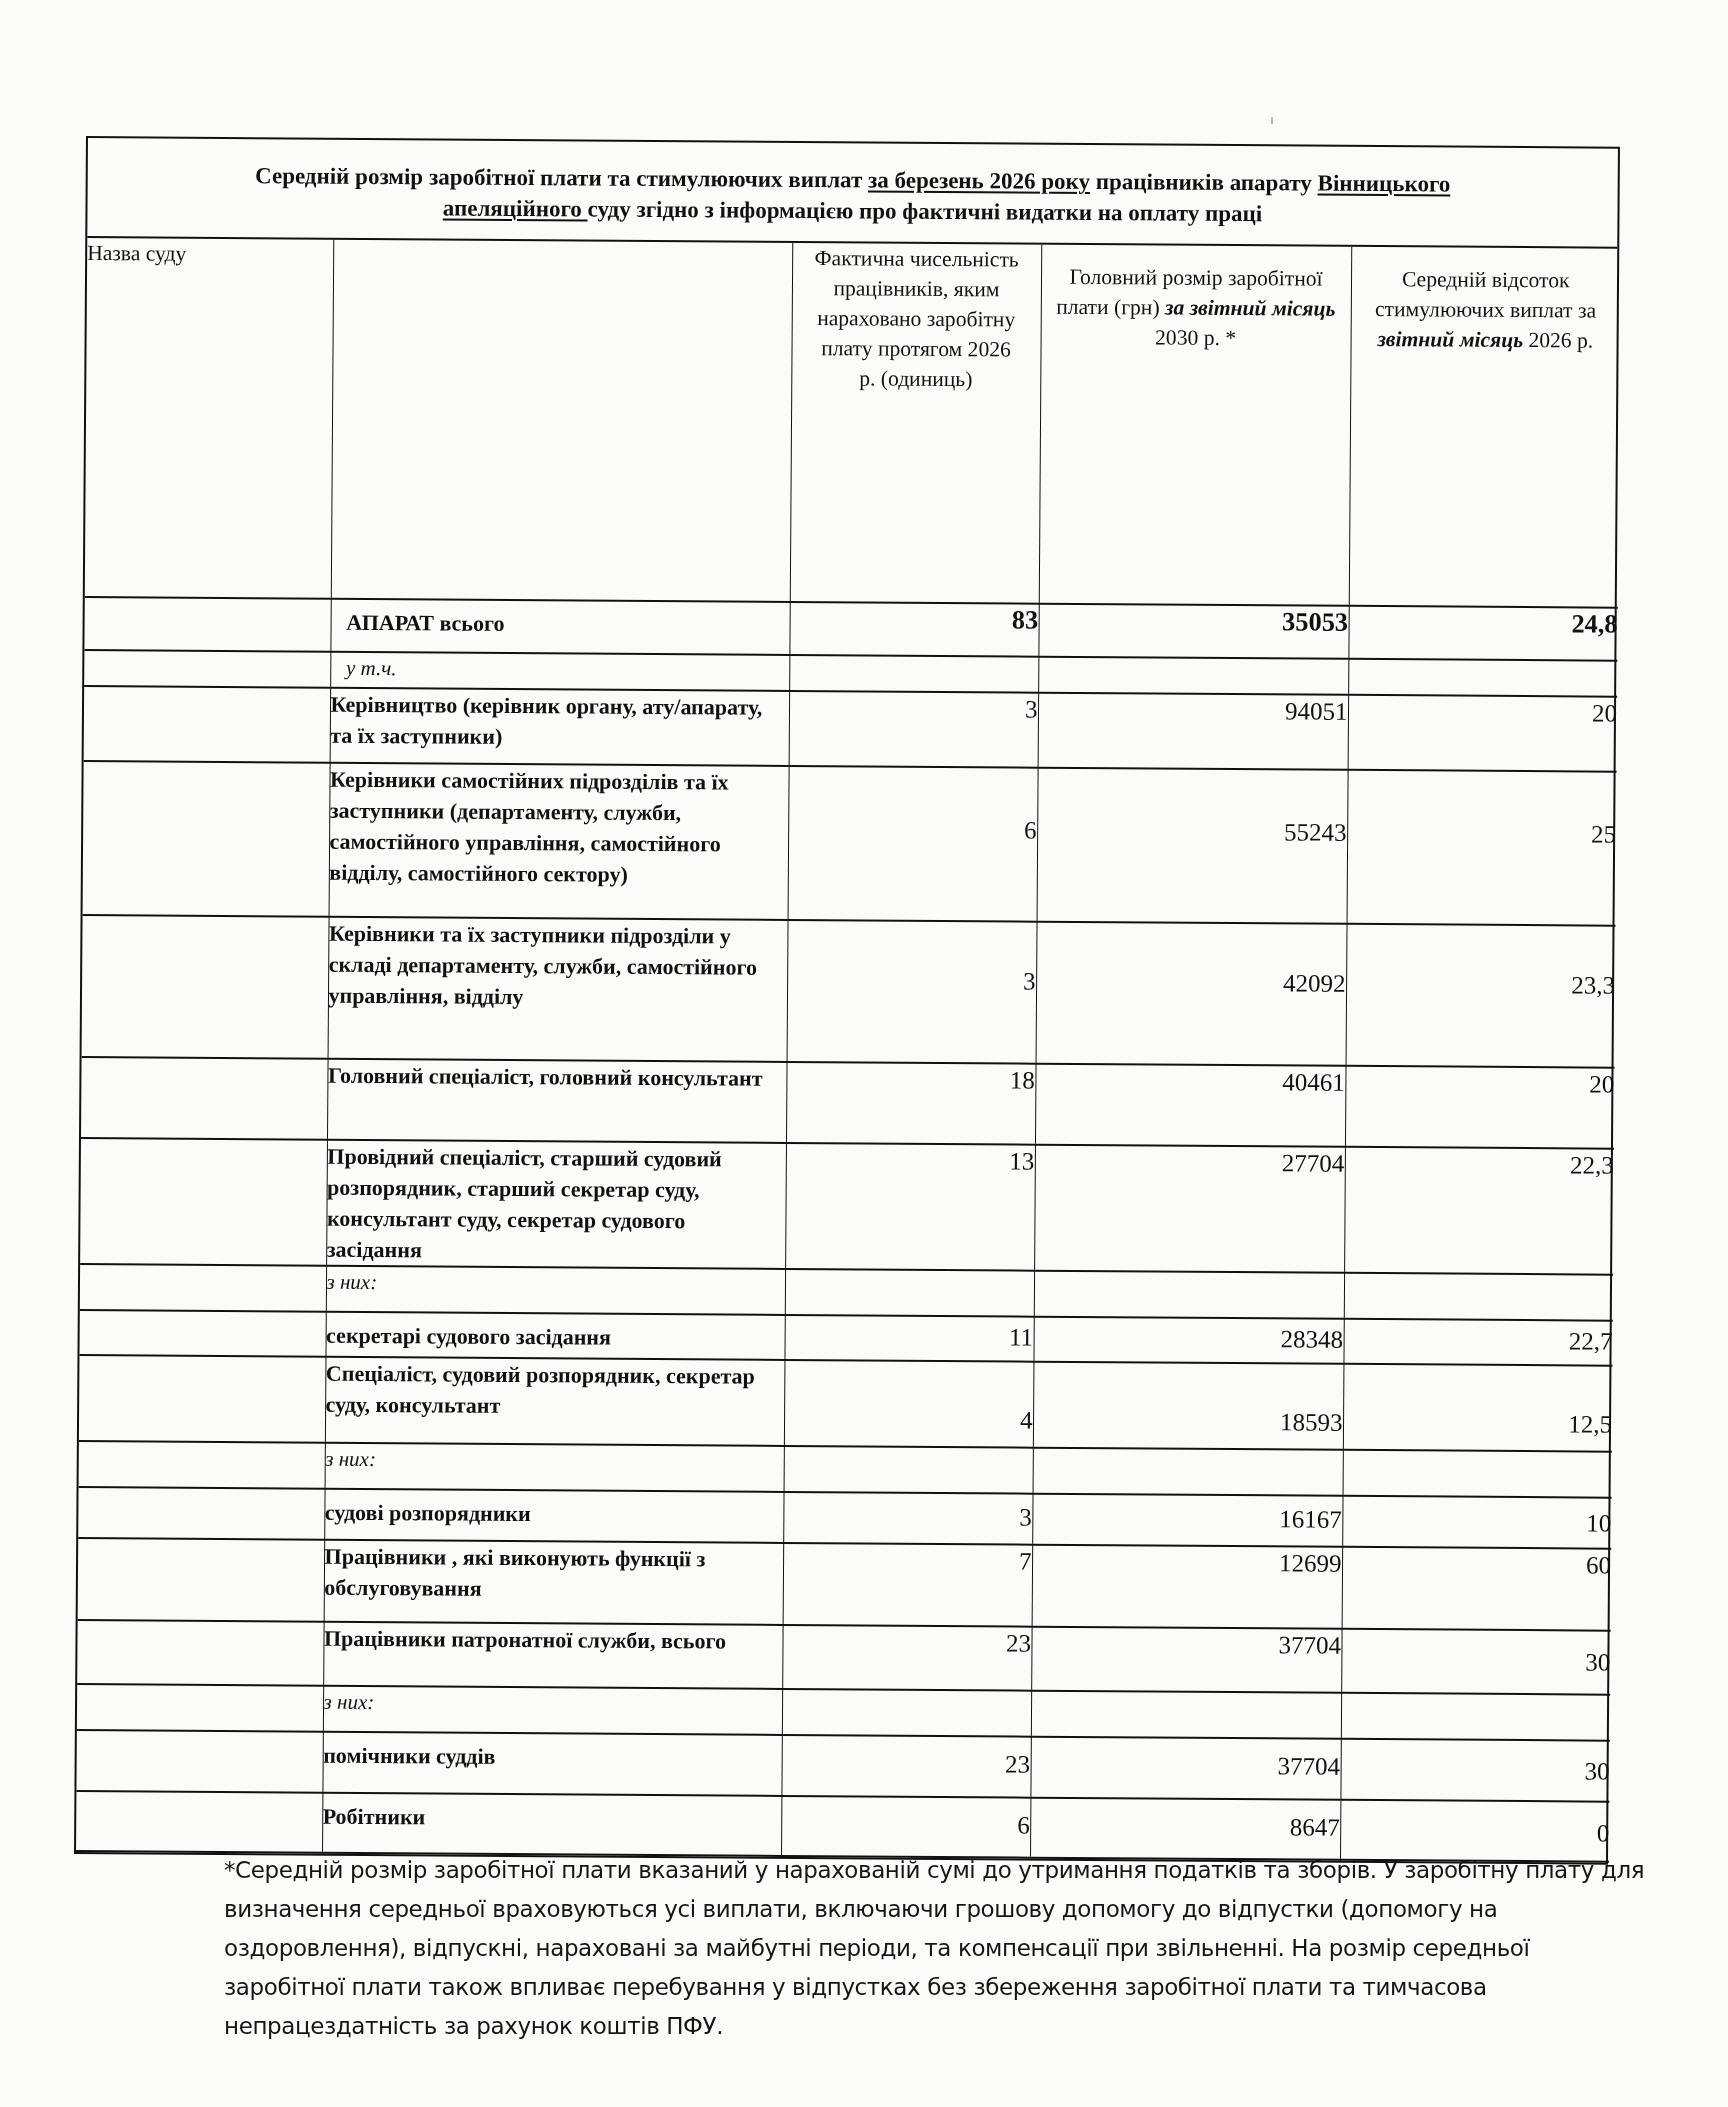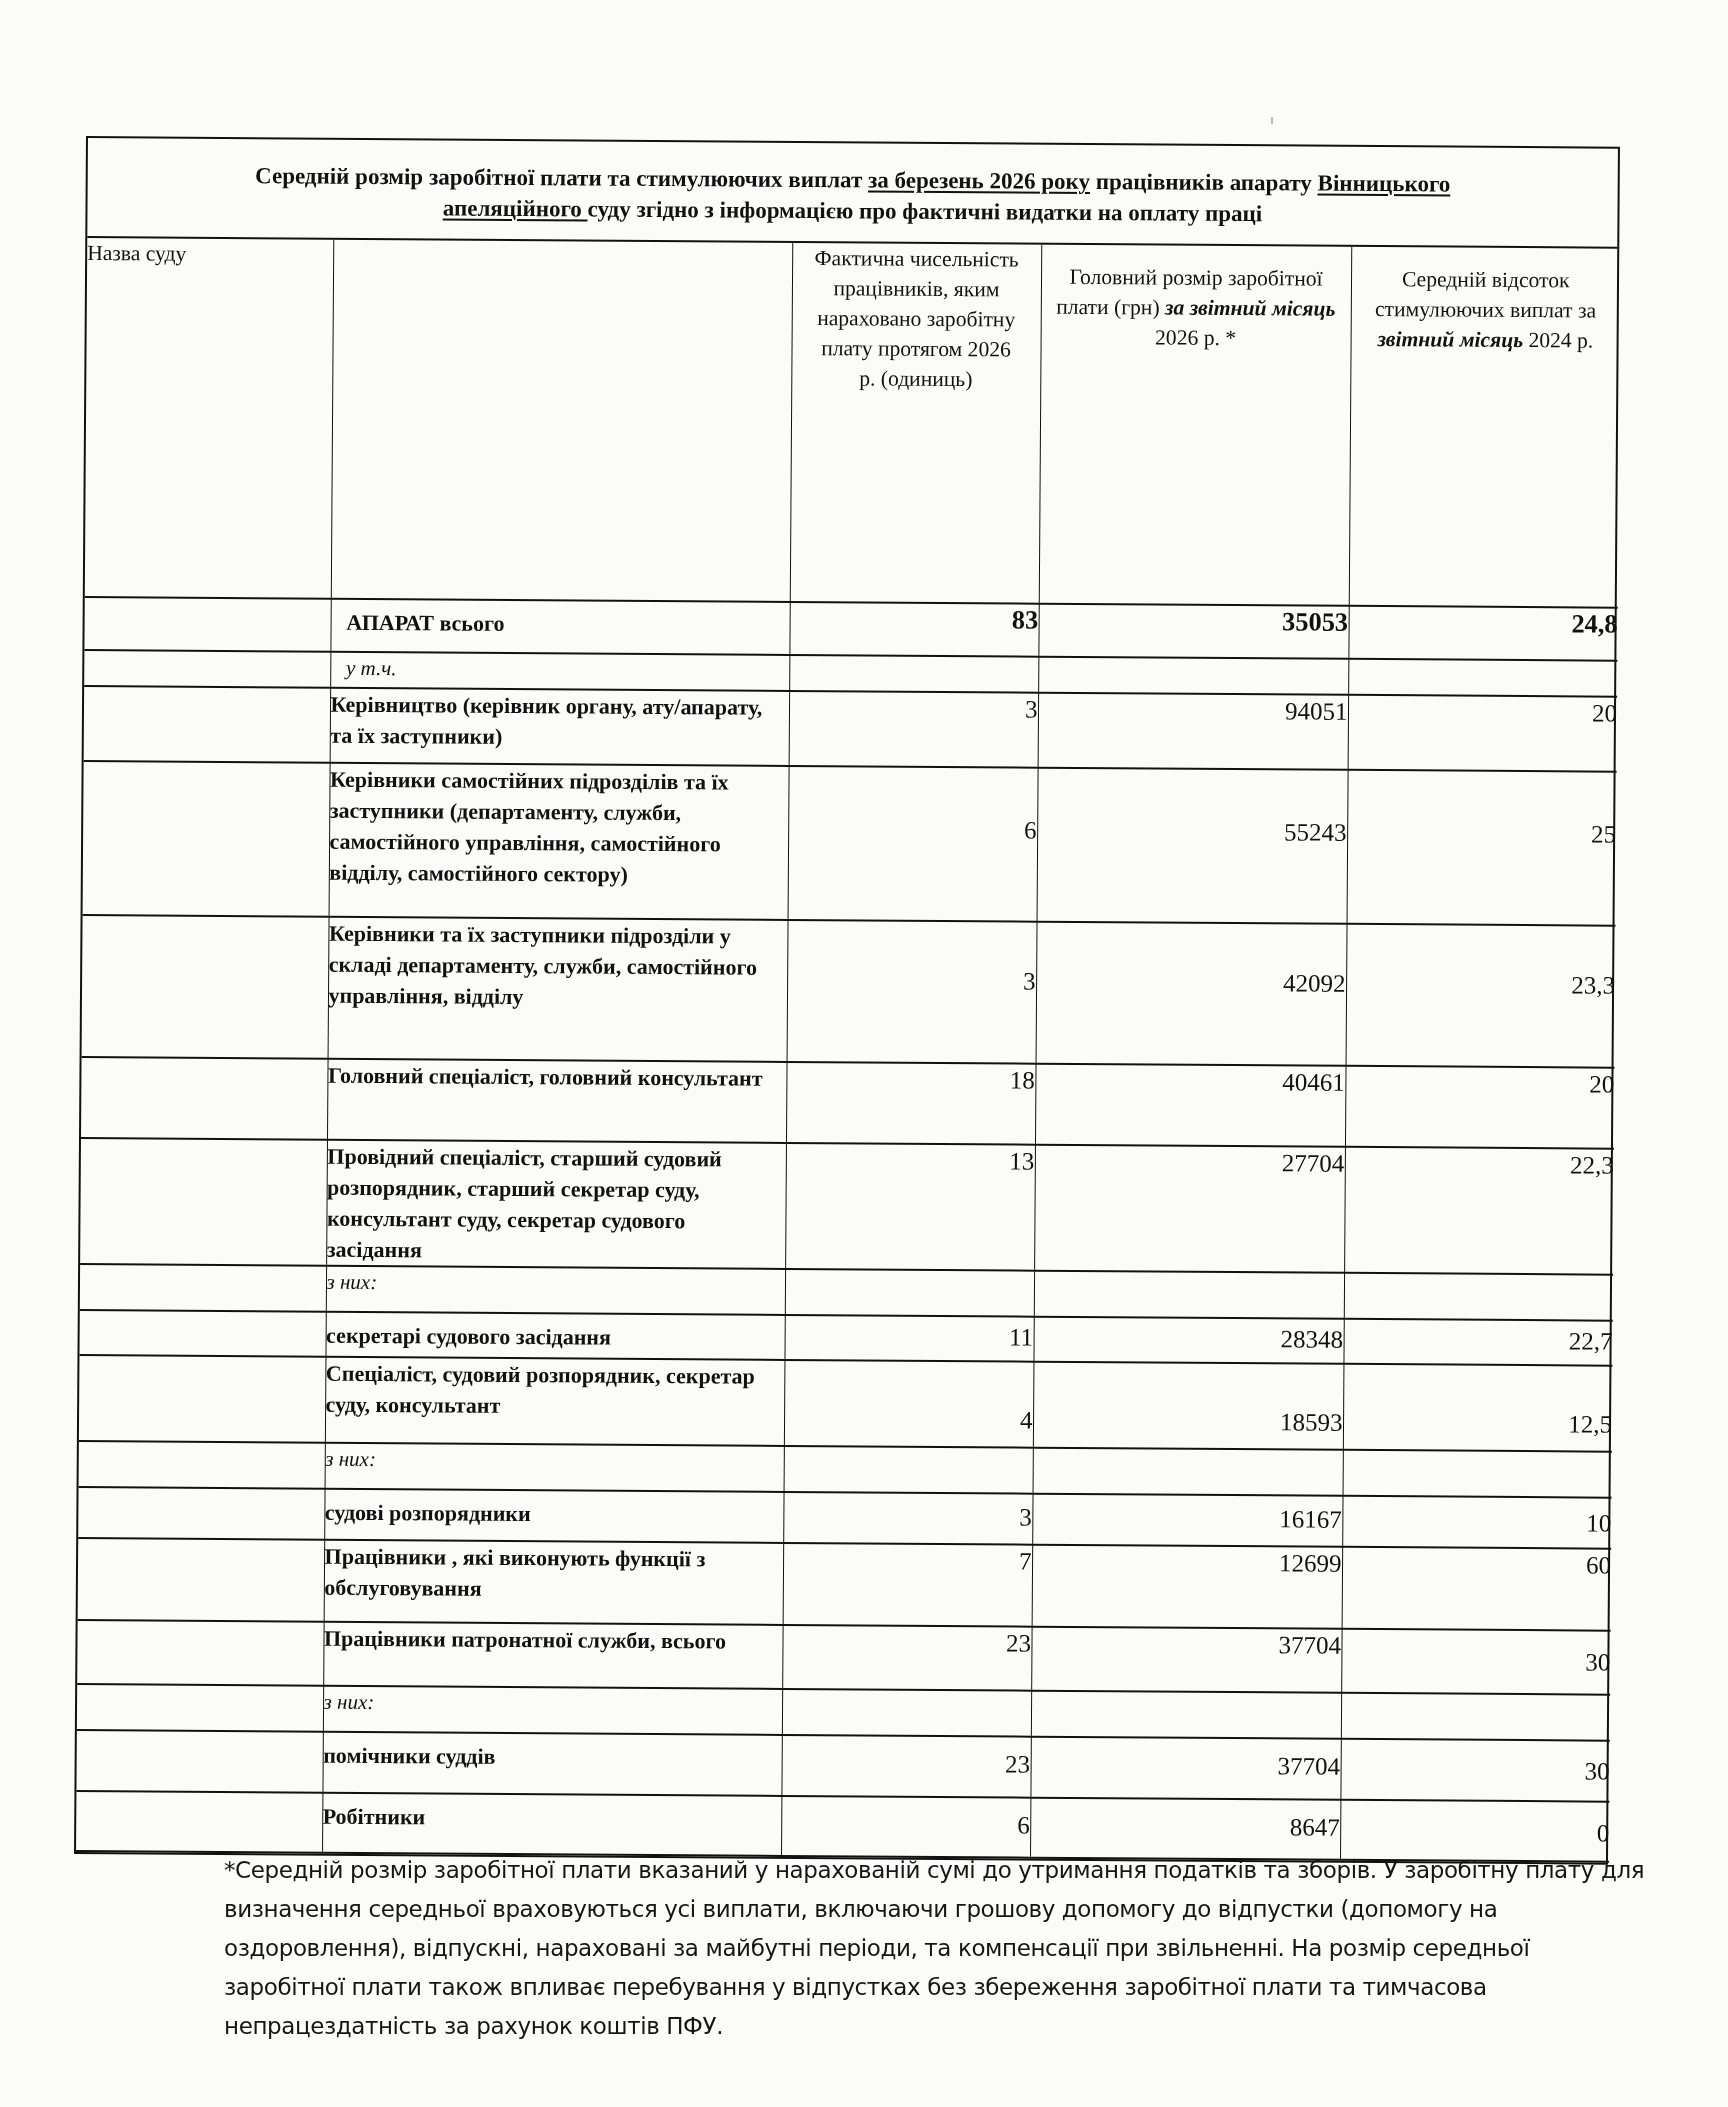--- a/index.html
+++ b/index.html
@@ -141,24 +141,24 @@
           <col class="c-sal">
           <col class="c-pct">
       </colgroup>
       <tbody>
           <tr>
         <th class="hdr hdr-court">Назва суду</th>
         <th class="hdr"></th>
         <th class="hdr" style="padding-left:21px;padding-right:21px;">Фактична чисельність працівників, яким нараховано заробітну плату протягом 2026 р.  (одиниць)</th>
         <th class="hdr" style="padding-top:16.7px;">
           <span>Головний розмір заробітної плати (грн) </span><span class="bi">за звітний місяць</span><br>
-          <span>2026 р. *</span>
+          <span>2030 р. *</span>
         </th>
         <th class="hdr" style="padding-top:16.7px;padding-left:16.7px;padding-right:16.7px;">
-          <span>Середній відсоток стимулюючих виплат за </span><span class="bi">звітний місяць</span><span>  2024 р.</span>
+          <span>Середній відсоток стимулюючих виплат за </span><span class="bi">звітний місяць</span><span>  2026 р.</span>
         </th>
       </tr>
 
       <tr style="height:53px;">
         <td></td>
         <td class="cat total">АПАРАТ всього</td>
         <td class="num bold">83</td>
         <td class="num bold">35053</td>
         <td class="num bold">24,8</td>
       </tr>

